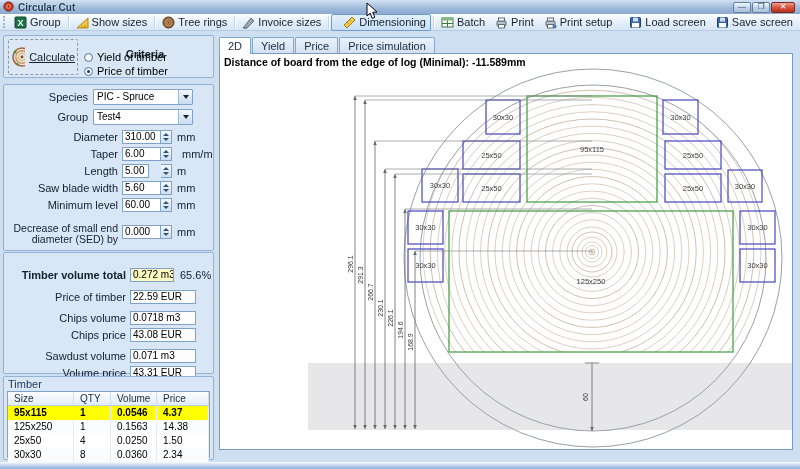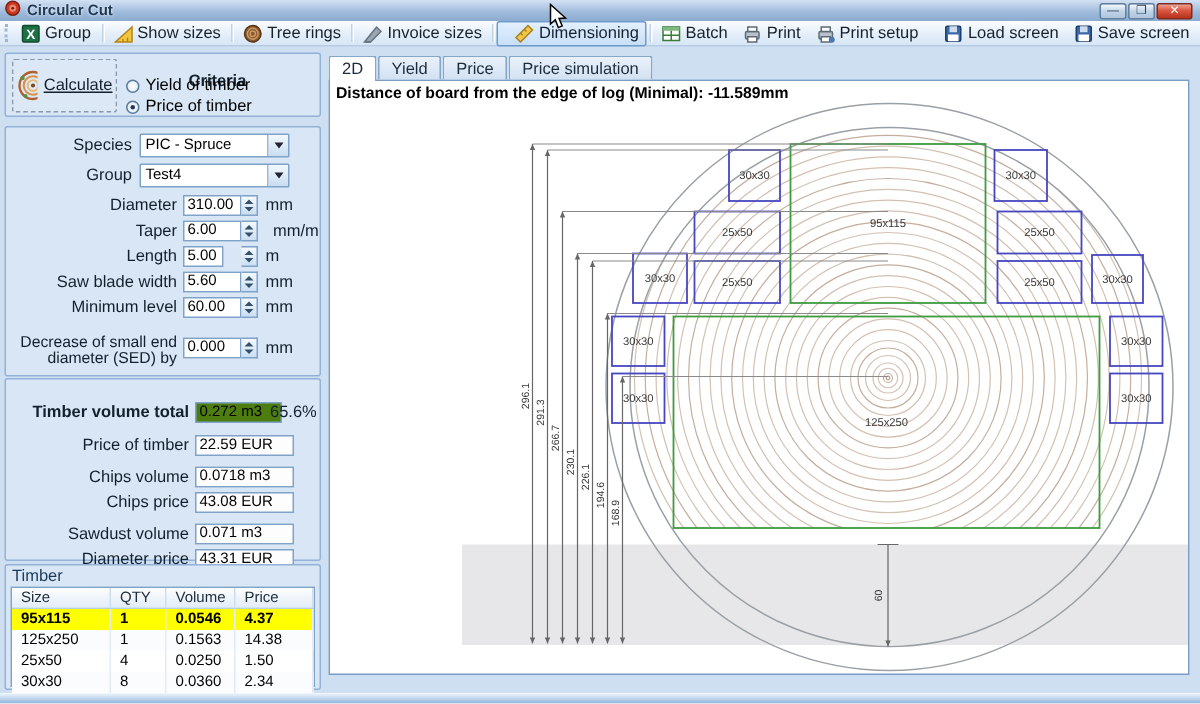--- a/index.html
+++ b/index.html
@@ -259,31 +259,31 @@
           <div class="field" style="left:118px;top:140px;width:39px;">0.000</div>
           <span class="spin" style="left:157px;top:140px;">
             <i class="up"></i>
             <i class="dn"></i>
           </span>
           <div class="lbl" style="left:173px;top:141px;">mm</div>
         </div>
 
       <div class="lbox" style="top:221px;height:122px;" id="results-box">
           <div class="lbl rt bold" style="left:0;top:16px;width:122px;">Timber volume total</div>
-          <div class="field" style="left:126px;top:15px;width:58px;background:#4d7c0f;">0.272 m3</div>
+          <div class="field" style="left:126px;top:15px;width:44px;background:#fef9c3;">0.272 m3</div>
           <div class="lbl" style="left:176px;top:16px;">65.6%</div>
           <div class="lbl rt" style="left:0;top:38px;width:122px;">Price of timber</div>
           <div class="field" style="left:126px;top:37px;width:66px;background:#fdfdfe;">22.59 EUR</div>
           <div class="lbl rt" style="left:0;top:59px;width:122px;">Chips volume</div>
           <div class="field" style="left:126px;top:58px;width:66px;background:#fdfdfe;">0.0718 m3</div>
           <div class="lbl rt" style="left:0;top:76px;width:122px;">Chips price</div>
           <div class="field" style="left:126px;top:75px;width:66px;background:#fdfdfe;">43.08 EUR</div>
           <div class="lbl rt" style="left:0;top:97px;width:122px;">Sawdust volume</div>
           <div class="field" style="left:126px;top:96px;width:66px;background:#fdfdfe;">0.071 m3</div>
-          <div class="lbl rt" style="left:0;top:114px;width:122px;">Diameter price</div>
+          <div class="lbl rt" style="left:0;top:114px;width:122px;">Volume price</div>
           <div class="field" style="left:126px;top:113px;width:66px;background:#fdfdfe;">43.31 EUR</div>
         </div>
 
       <div class="lbox" style="top:345px;height:84px;">
         <div class="cap">Timber</div>
         <div class="ttable" id="timber-table">
             <div class="trow thead">
               <div>Size</div>
               <div>QTY</div>
               <div>Volume</div>

